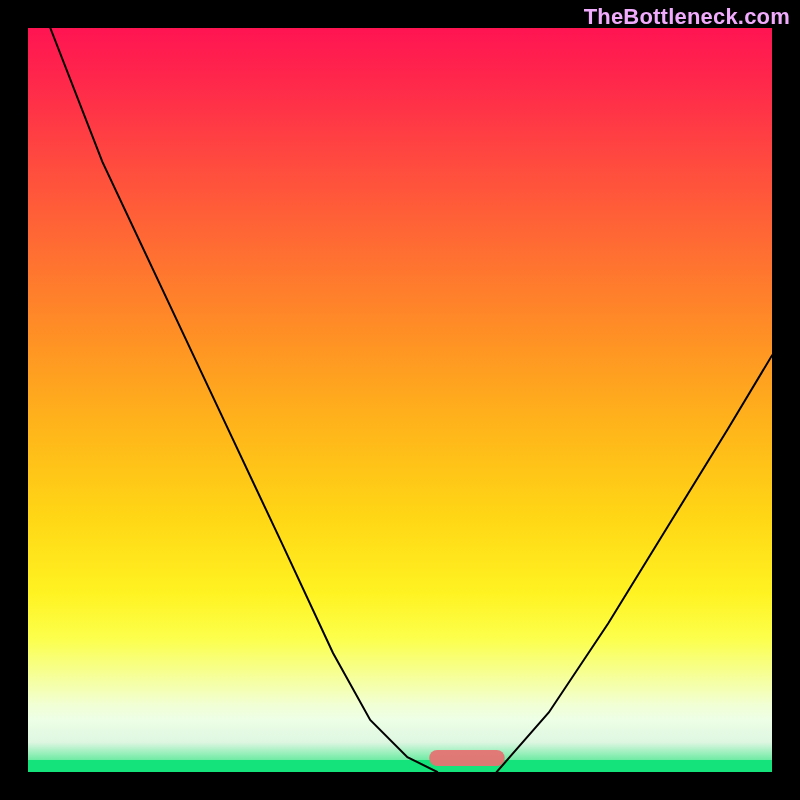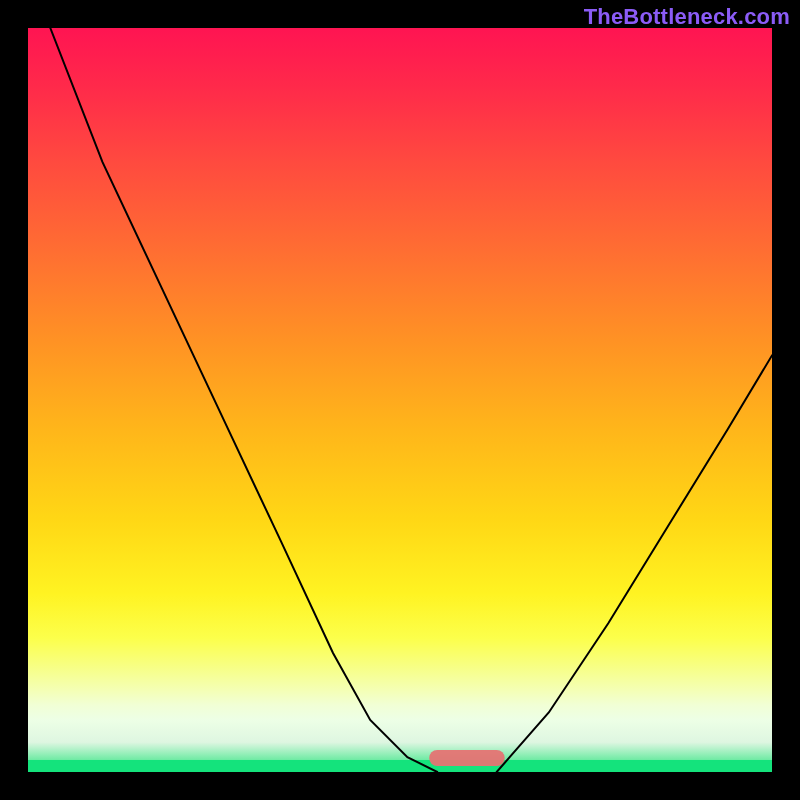--- a/index.html
+++ b/index.html
@@ -14,21 +14,21 @@
   .frame {
     position: relative;
     width: 800px;
     height: 800px;
     background: #000;
   }
   .watermark {
     position: absolute;
     top: 4px;
     right: 10px;
-    color: #8b5cf6;
+    color: #f0abfc;
     font-size: 22px;
     font-weight: 600;
     letter-spacing: 0.2px;
     z-index: 30;
   }
   .plot-area {
     position: absolute;
     left: 28px;
     top: 28px;
     width: 744px;

